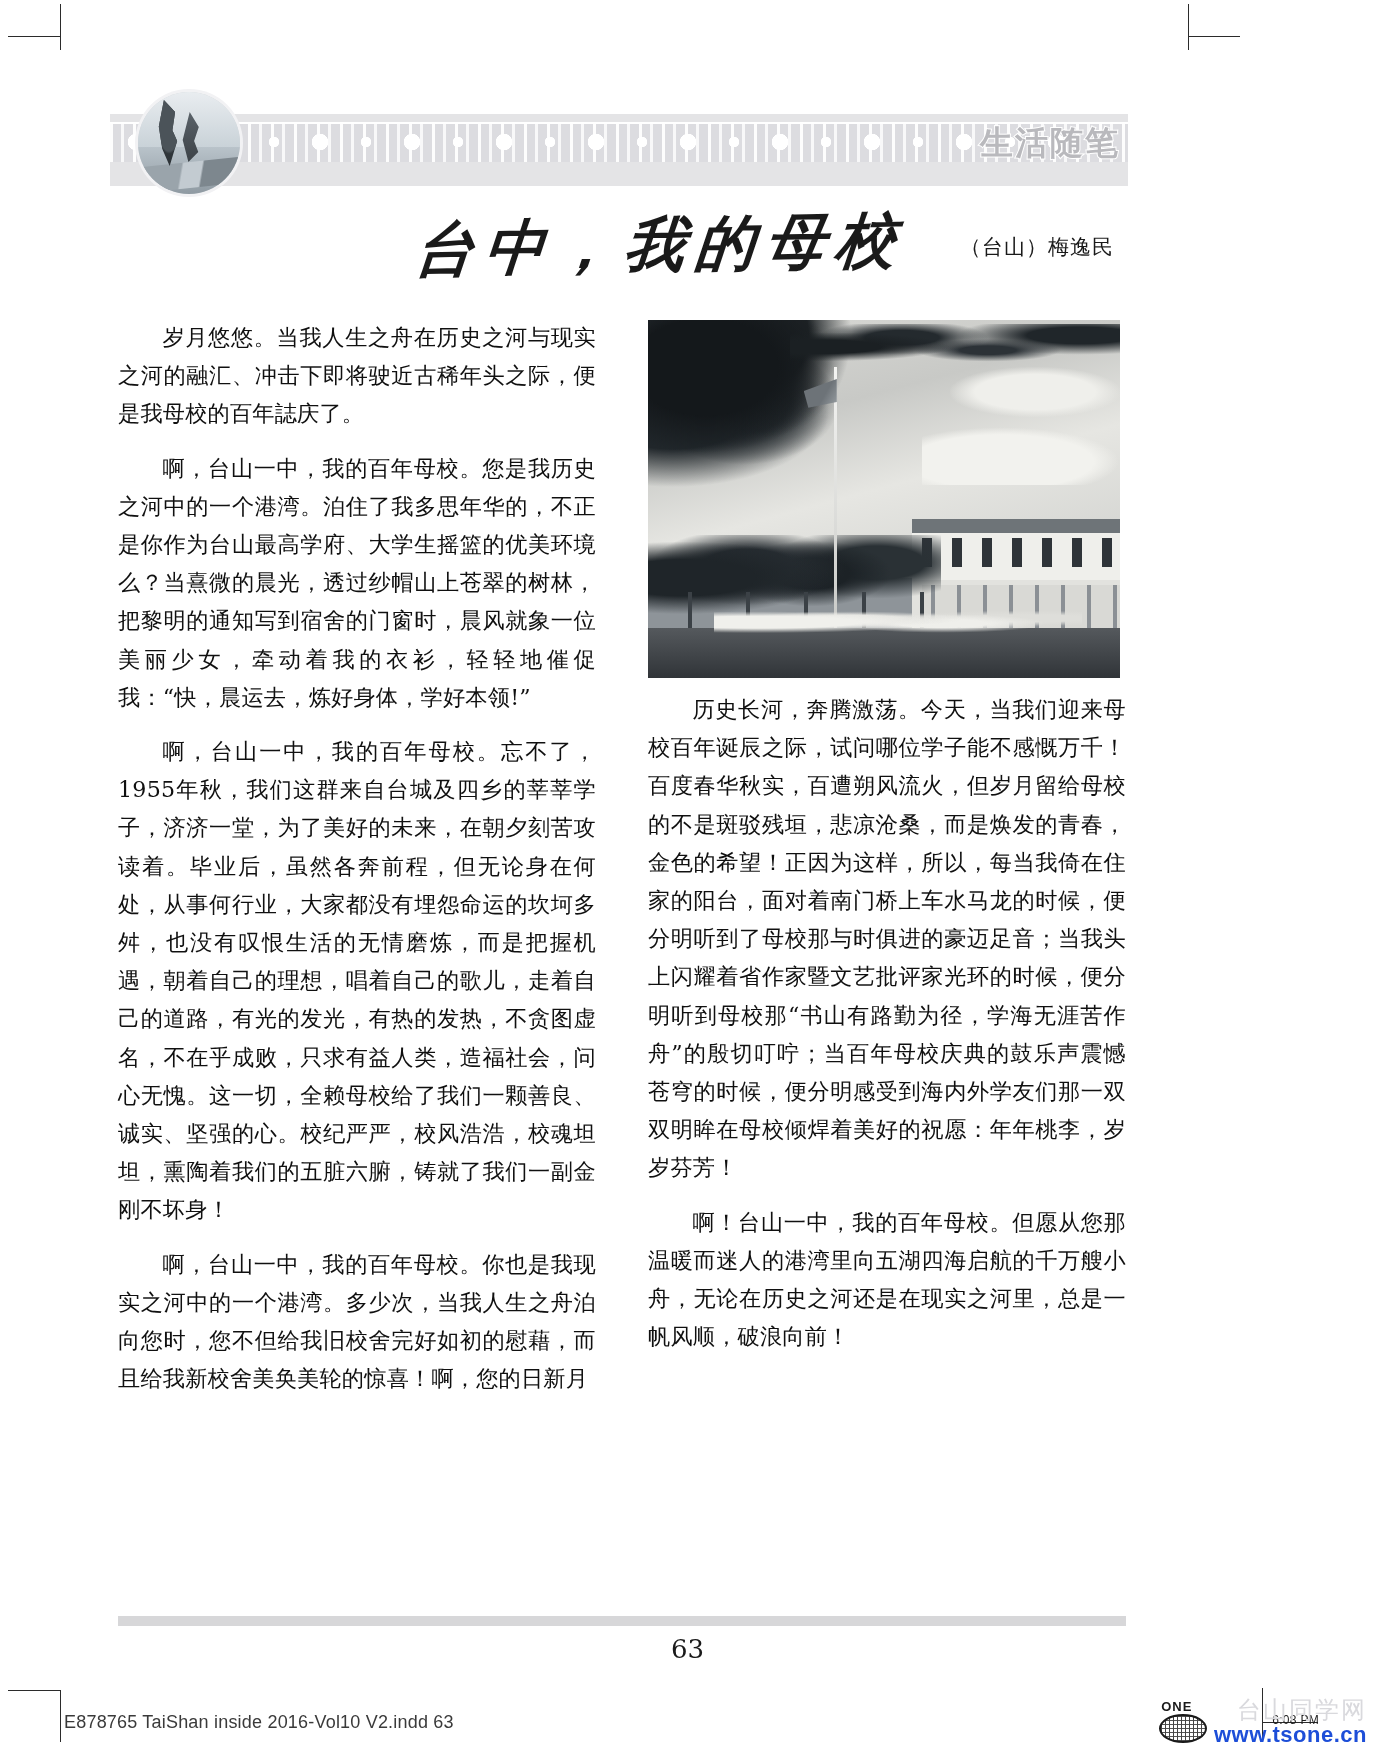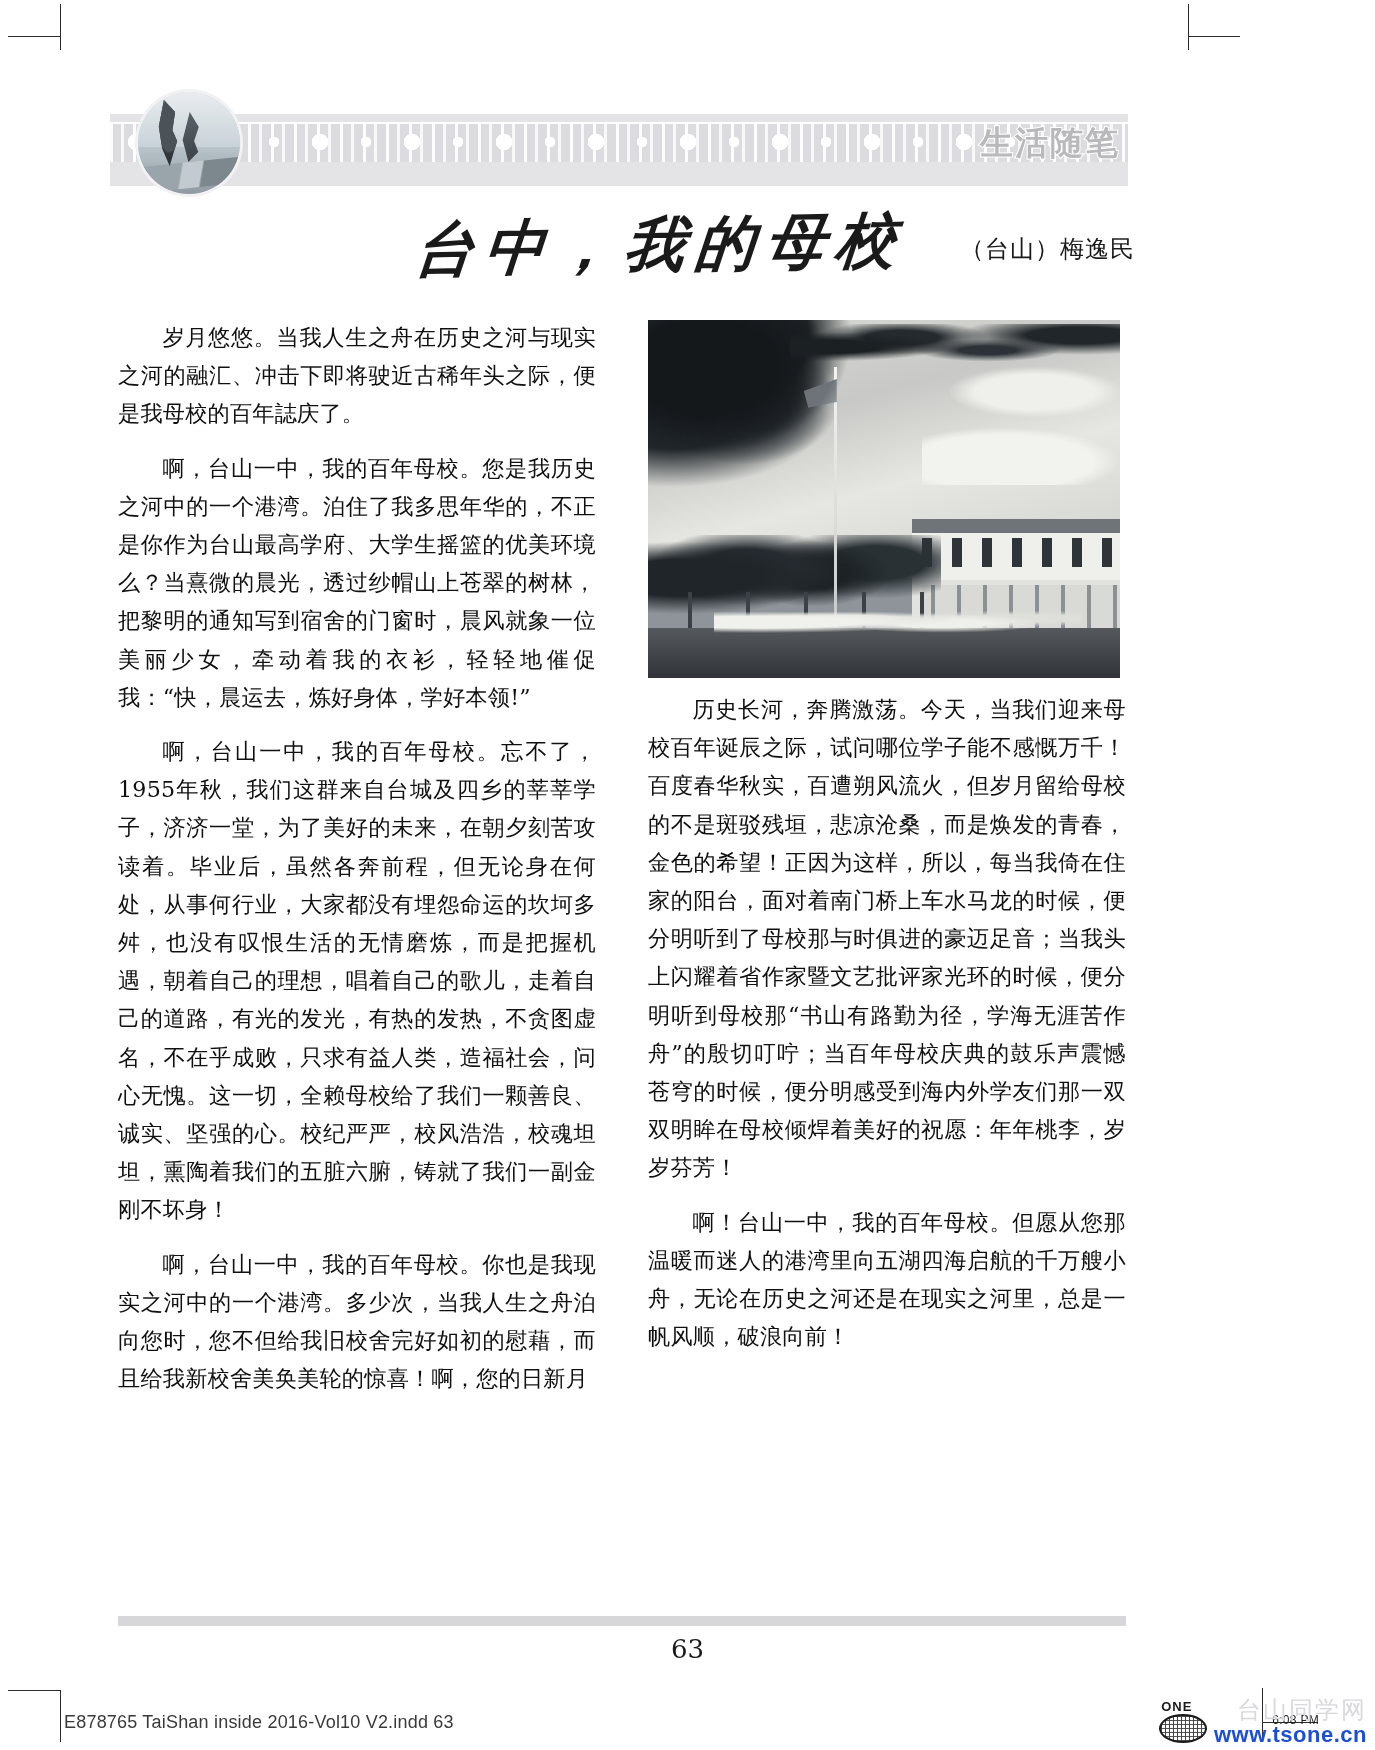--- a/index.html
+++ b/index.html
@@ -136,21 +136,21 @@
     font-size: 60px;
     letter-spacing: 10px;
     color: #1a1a1a;
     transform: skewX(-6deg) rotate(-1.2deg);
     white-space: nowrap;
   }
   .byline {
     position: absolute;
     left: 960px;
     top: 233px;
-    font-size: 24px;
+    font-size: 21px;
     letter-spacing: 1px;
     color: #1a1a1a;
     font-family: "DejaVu Serif", "Liberation Serif", serif;
   }
 
   
   .col {
     position: absolute;
     top: 318px;
     width: 478px;

